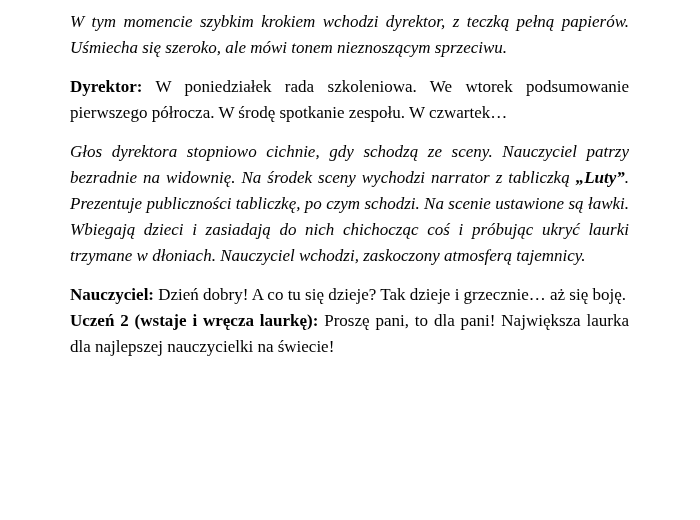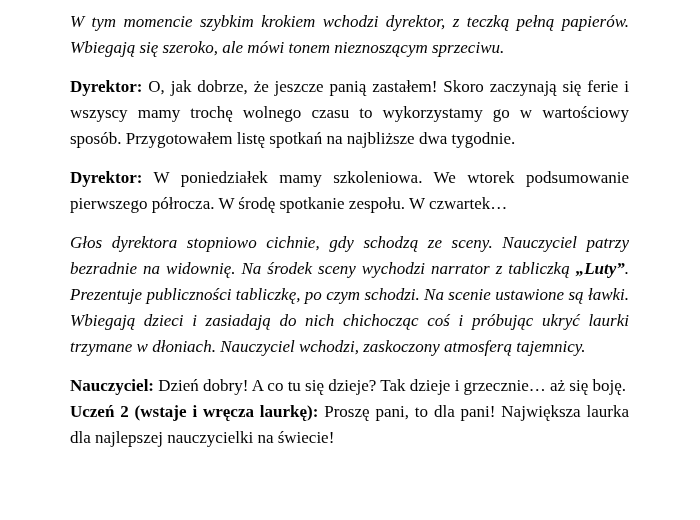--- a/index.html
+++ b/index.html
@@ -39,28 +39,26 @@
   .stage-emph {
     font-weight: bold;
     font-style: italic;
   }
 </style>
 </head>
 <body>
 
 <main class="page">
 
-  <p class="stage"><span>W tym momencie szybkim krokiem wchodzi dyrektor, z teczką pełną papierów. Wbiegają się szeroko, ale mówi tonem nieznoszącym sprzeciwu.</span></p>
+  <p class="stage"><span>W tym momencie szybkim krokiem wchodzi dyrektor, z teczką pełną papierów. Uśmiecha się szeroko, ale mówi tonem nieznoszącym sprzeciwu.</span></p>
 
-  <p><span class="speaker">Dyrektor:</span>
-    <span>O, jak dobrze, że jeszcze panią zastałem! Skoro zaczynają się ferie i wszyscy mamy trochę wolnego czasu to wykorzystamy go w wartościowy sposób. Przygotowałem listę spotkań na najbliższe dwa tygodnie.</span></p>
 
 
   <p><span class="speaker">Dyrektor:</span>
-    <span>W poniedziałek mamy szkoleniowa. We wtorek podsumowanie pierwszego półrocza. W środę spotkanie zespołu. W czwartek…</span></p>
+    <span>W poniedziałek rada szkoleniowa. We wtorek podsumowanie pierwszego półrocza. W środę spotkanie zespołu. W czwartek…</span></p>
 
   <p class="stage"><span>Głos dyrektora stopniowo cichnie, gdy schodzą ze sceny. Nauczyciel patrzy bezradnie na widownię. Na środek sceny wychodzi narrator z tabliczką </span><span class="stage-emph">„Luty”</span><span>. Prezentuje publiczności tabliczkę, po czym schodzi. Na scenie ustawione są ławki. Wbiegają dzieci i zasiadają do nich chichocząc coś i próbując ukryć laurki trzymane w dłoniach. Nauczyciel wchodzi, zaskoczony atmosferą tajemnicy.</span></p>
 
   <p class="tight"><span class="speaker">Nauczyciel:</span>
     <span>Dzień dobry! A co tu się dzieje? Tak dzieje i grzecznie… aż się boję.</span></p>
 
   <p class="tight"><span class="speaker">Uczeń 2 (wstaje i wręcza laurkę):</span>
     <span>Proszę pani, to dla pani! Największa laurka dla najlepszej nauczycielki na świecie!</span></p>
 
 </main>

